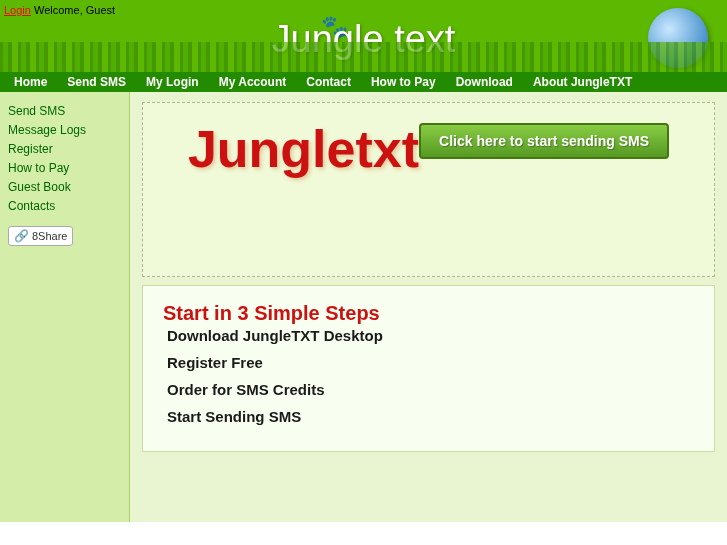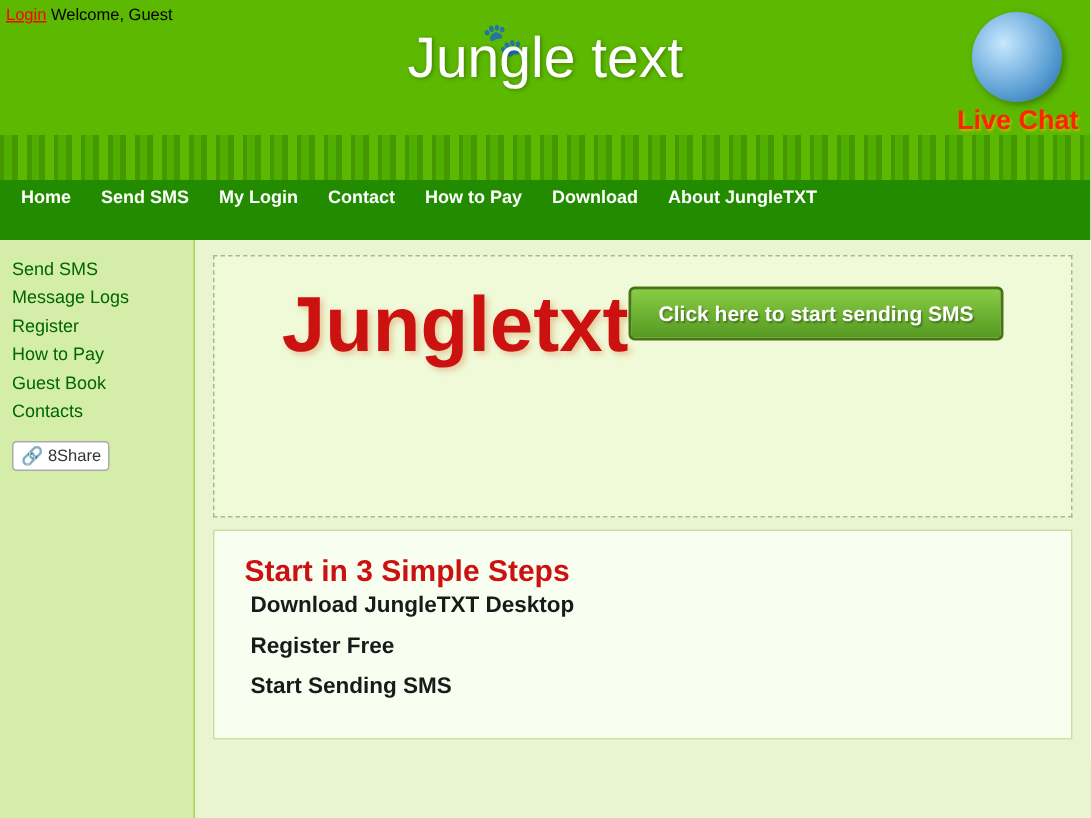--- a/index.html
+++ b/index.html
@@ -2,21 +2,21 @@
 <html><head>
   <meta charset="utf-8">
   <style>
     * { margin: 0; padding: 0; box-sizing: border-box; }
     body { font-family: Arial, sans-serif; background: #fff; width: 727px; min-height: 545px; overflow-x: hidden; }
 
     
     #top-bar {
       background: #5cb800;
       position: relative;
-      height: 120px;
+      height: 72px;
       overflow: hidden;
     }
     #top-bar-login {
       position: absolute;
       top: 4px; left: 4px;
       font-size: 11px;
     }
     #top-bar-login a {
       color: #ff0000;
       text-decoration: underline;
@@ -74,22 +74,22 @@
       font-size: 18px;
       color: #ff2200;
       font-weight: bold;
       text-shadow: 1px 1px 2px rgba(255,200,0,0.6);
     }
 
     
     #nav-bar {
       background: #228b00;
       display: flex;
-      align-items: flex-start;
-      height: 40px;
+      align-items: center;
+      height: 20px;
       padding: 0 4px;
     }
     .nav-item {
       color: #fff;
       font-size: 12px;
       font-weight: bold;
       padding: 4px 10px;
       cursor: pointer;
       white-space: nowrap;
     }
@@ -216,20 +216,21 @@
     <div id="live-chat-circle"></div>
     <div id="live-chat-label">Live Chat</div>
   </div>
   <div id="grass-bg"></div>
 </div>
 
 <nav id="nav-bar">
 <div class="nav-item">Home</div>
     <div class="nav-item">Send SMS</div>
     <div class="nav-item">My Login</div>
+    <div class="nav-item">My Account</div>
     <div class="nav-item">Contact</div>
     <div class="nav-item">How to Pay</div>
     <div class="nav-item">Download</div>
     <div class="nav-item">About JungleTXT</div>
   </nav>
 
 <div id="main-layout">
 
   <aside id="sidebar">
   <a class="sidebar-link">Send SMS</a><a class="sidebar-link">Message Logs</a><a class="sidebar-link">Register</a><a class="sidebar-link">How to Pay</a><a class="sidebar-link">Guest Book</a><a class="sidebar-link">Contacts</a><div id="share-btn">
@@ -241,17 +242,18 @@
   <div id="content-area">
     <div id="hero-section">
       <div id="hero-title">Jungletxt</div>
       <button id="cta-button">Click here to start sending SMS</button>
     </div>
     <div id="steps-section">
       <div id="steps-title">Start in 3 Simple Steps</div>
       <div id="steps-list">
       <div class="step-item">Download JungleTXT Desktop</div>
           <div class="step-item">Register Free</div>
+          <div class="step-item">Order for SMS Credits</div>
           <div class="step-item">Start Sending SMS</div>
         </div>
     </div>
   </div>
 </div>
 
 </body></html>

